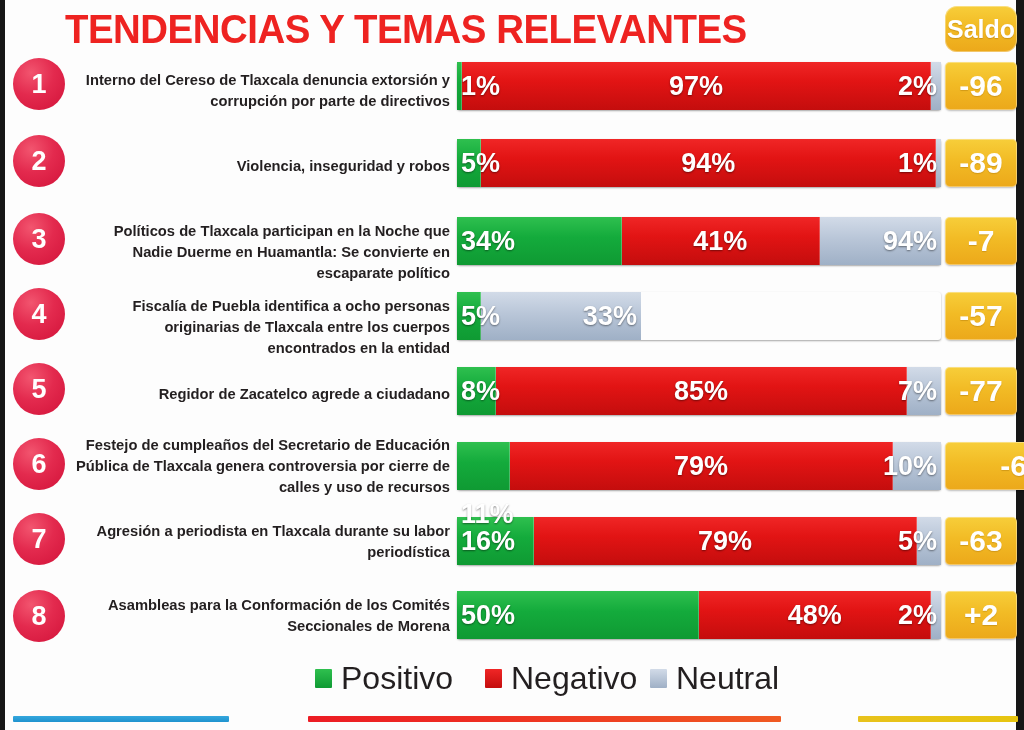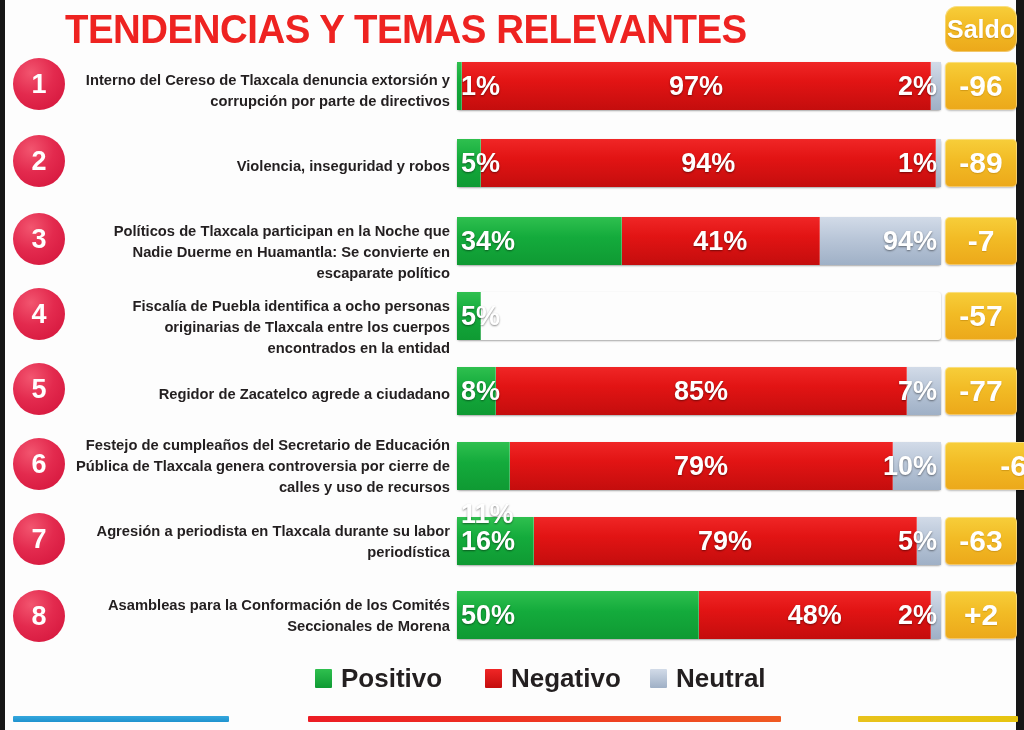--- a/index.html
+++ b/index.html
@@ -194,22 +194,22 @@
     height: 19px;
     border-radius: 1px;
     display: inline-block;
   }
   .legend-sw.pos { background: linear-gradient(180deg,#2fc04f,#0f9a33); }
   .legend-sw.neg { background: linear-gradient(180deg,#f02626,#c40d0d); }
   .legend-sw.neu { background: linear-gradient(180deg,#d2dbe8,#9fb0c6); }
   .legend-tx {
     color: #231f20;
     font-family: "Liberation Sans Narrow", "Liberation Sans", sans-serif;
-    font-weight: bold;
-    font-size: 26px;
+    font-weight: normal;
+    font-size: 32px;
     line-height: 1;
   }
 
   
   .strip {
     position: absolute;
     height: 6px;
     border-radius: 1px;
   }
   .strip.blue   { left: 8px;   top: 716px; width: 216px; background: linear-gradient(180deg,#35a7dd,#1f93cf); }
@@ -279,20 +279,23 @@
           </div>
           <div class="saldo" style="top: 217px; height: 48px;">-7</div>
         </div>
         <div class="row" style="top: 0px;">
           <div class="badge" style="top: 288px;">4</div>
           <div class="label" style="top: 295px;">Fiscalía de Puebla identifica a ocho personas originarias de Tlaxcala entre los cuerpos encontrados en la entidad</div>
           <div class="bar" style="top: 292px; height: 48px; overflow: visible;">
             <div class="seg seg-pos" style="width: 5%; flex: 0 0 5%; overflow: visible;">
               <span class="seg-val left" style="z-index: 3;">5%</span>
             </div>
+            <div class="seg seg-neu" style="width: 33%; flex: 0 0 33%;">
+              <span class="seg-val right">33%</span>
+            </div>
           </div>
           <div class="saldo" style="top: 292px; height: 48px;">-57</div>
         </div>
         <div class="row" style="top: 0px;">
           <div class="badge" style="top: 363px;">5</div>
           <div class="label" style="top: 383px;">Regidor de Zacatelco agrede a ciudadano</div>
           <div class="bar" style="top: 367px; height: 48px; overflow: visible;">
             <div class="seg seg-pos" style="width: 8%; flex: 0 0 8%; overflow: visible;">
               <span class="seg-val left" style="z-index: 3;">8%</span>
             </div>

